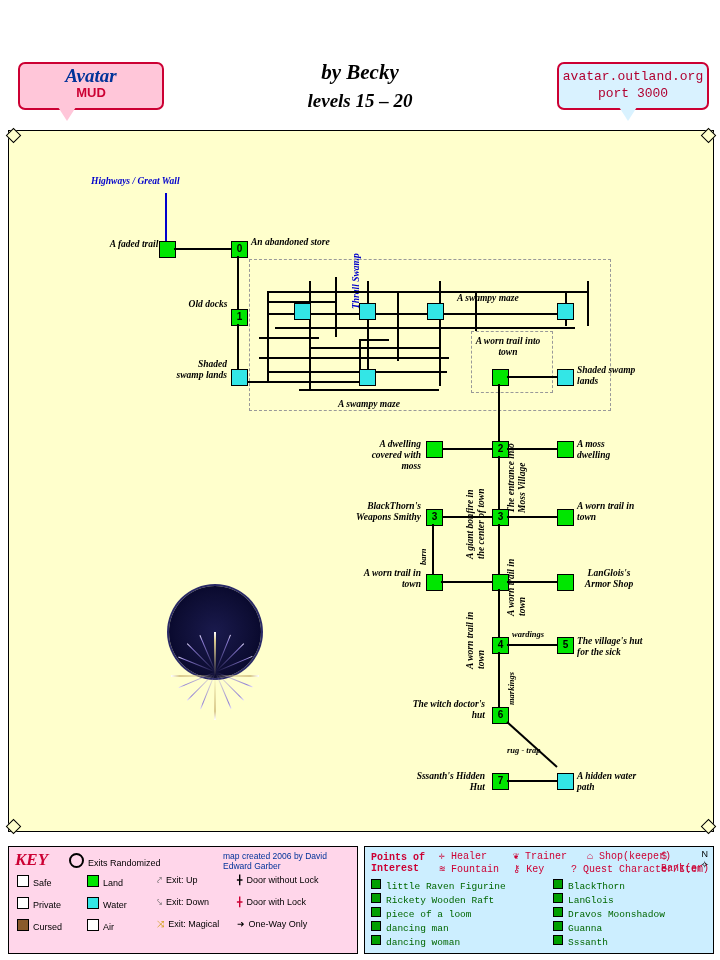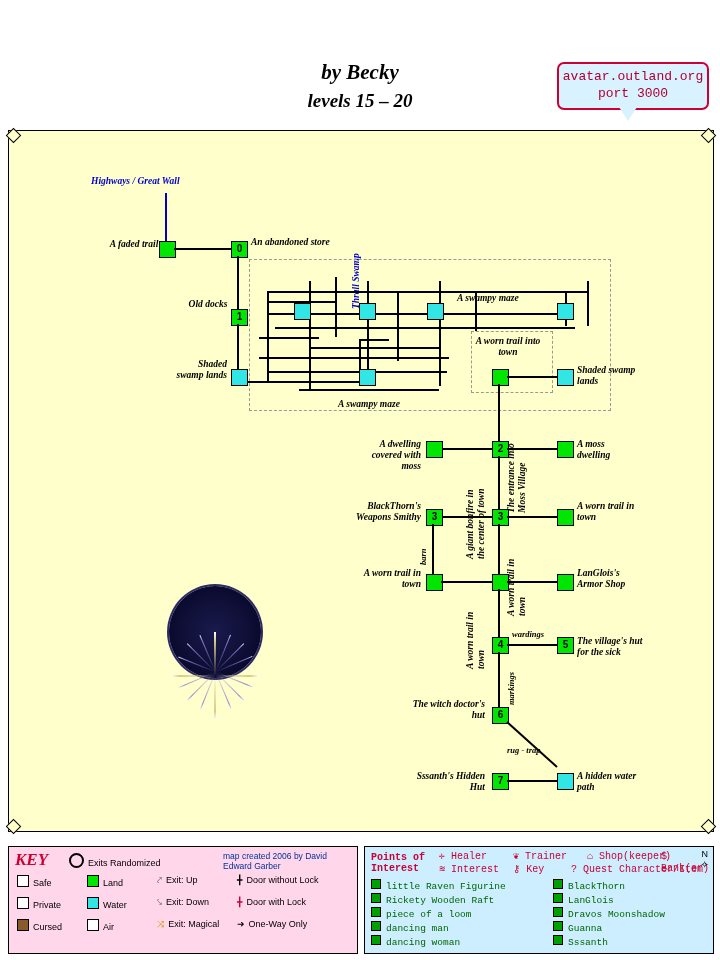--- a/index.html
+++ b/index.html
@@ -94,20 +94,25 @@
   .poiitem .bx{display:inline-block;width:8px;height:8px;border:1px solid #000;background:#00a000;margin-right:5px;}
 </style>
 </head>
 <body>
 
 <div id="root">
 
   <div class="byline">by Becky</div>
   <div class="levels">levels 15 – 20</div>
 
+  <div class="bubble" id="avatar-mud">
+    <div class="l1">Avatar</div>
+    <div class="l2">MUD</div>
+    <div class="tail"></div>
+  </div>
 
   <div class="bubble" id="server">
     <div class="s1">avatar.outland.org</div>
     <div class="s2">port 3000</div>
     <div class="tail"></div>
   </div>
 
   <div id="map-panel">
     <div class="corner tl"></div>
     <div class="corner tr"></div>
@@ -209,21 +214,21 @@
     <div class="room land" style="left:417px;top:443px;"></div>
     <div class="lbl r" style="left:350px;top:437px;width:62px;">A worn trail in town</div>
     <div class="ln lh" style="left:432px;top:450px;width:51px;"></div>
 
     <div class="ln lv" style="left:489px;top:393px;height:50px;"></div>
     <div class="room land" style="left:483px;top:443px;"></div>
     <div class="lbl vert" style="left:497px;top:425px;height:60px;">A worn trail in town</div>
 
     <div class="ln lh" style="left:498px;top:450px;width:50px;"></div>
     <div class="room land" style="left:548px;top:443px;"></div>
-    <div class="lbl" style="left:568px;top:437px;width:64px;">LanGlois's Armor Shop</div>
+    <div class="lbl" style="left:568px;top:437px;width:64px;text-align:center;">LanGlois's Armor Shop</div>
 
     <div class="ln lv" style="left:489px;top:458px;height:48px;"></div>
     <div class="lbl vert" style="left:456px;top:478px;height:60px;">A worn trail in town</div>
     <div class="room land" style="left:483px;top:506px;">
         <span class="num">4</span>
       </div>
     <div class="ln lh" style="left:498px;top:513px;width:50px;"></div>
     <div class="lbl small" style="left:503px;top:498px;width:52px;">wardings</div>
     <div class="room land" style="left:548px;top:506px;">
         <span class="num">5</span>
@@ -330,21 +335,21 @@
     <div class="poitext" style="left:148px;top:4px;">
       <span>❦</span> <span>Trainer</span>
     </div>
     <div class="poitext" style="left:222px;top:4px;">
       <span>⌂</span> <span>Shop(keeper)</span>
     </div>
     <div class="poitext" style="left:296px;top:4px;">
       <span>$</span> <span>Bank(er)</span>
     </div>
     <div class="poitext" style="left:74px;top:17px;">
-      <span>≋</span> <span>Interest</span>
+      <span>≋</span> <span>Fountain</span>
     </div>
     <div class="poitext" style="left:148px;top:17px;">
       <span>⚷</span> <span>Key</span>
     </div>
     <div class="poitext" style="left:206px;top:17px;">
       <span>?</span> <span>Quest Character/Item</span>
     </div>
 
     <div class="poiitem" style="left:6px;top:32px;"><span class="bx"></span><span>little Raven Figurine</span></div>
     <div class="poiitem" style="left:6px;top:46px;"><span class="bx"></span><span>Rickety Wooden Raft</span></div>

